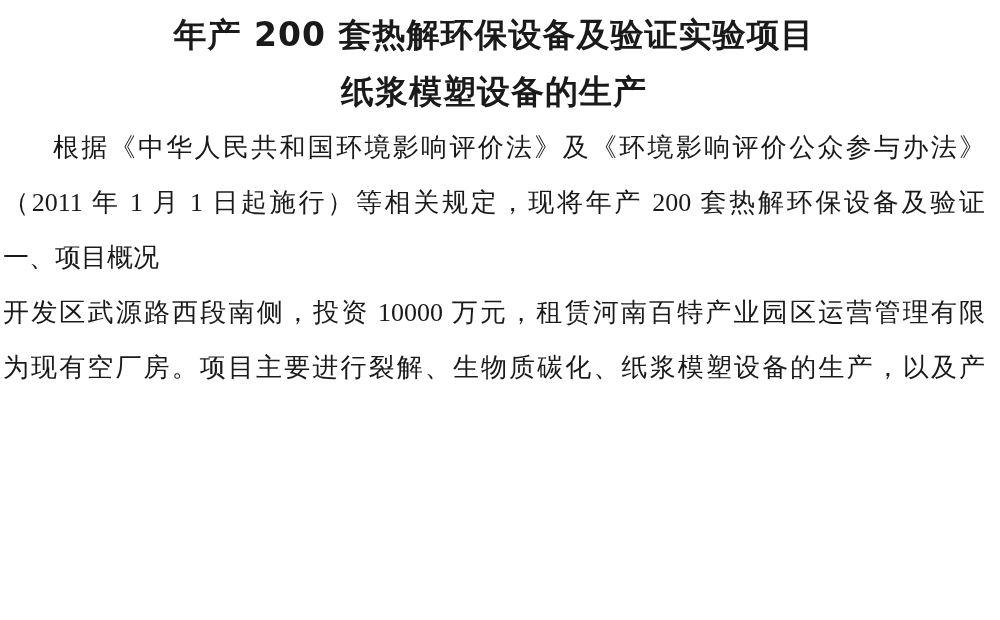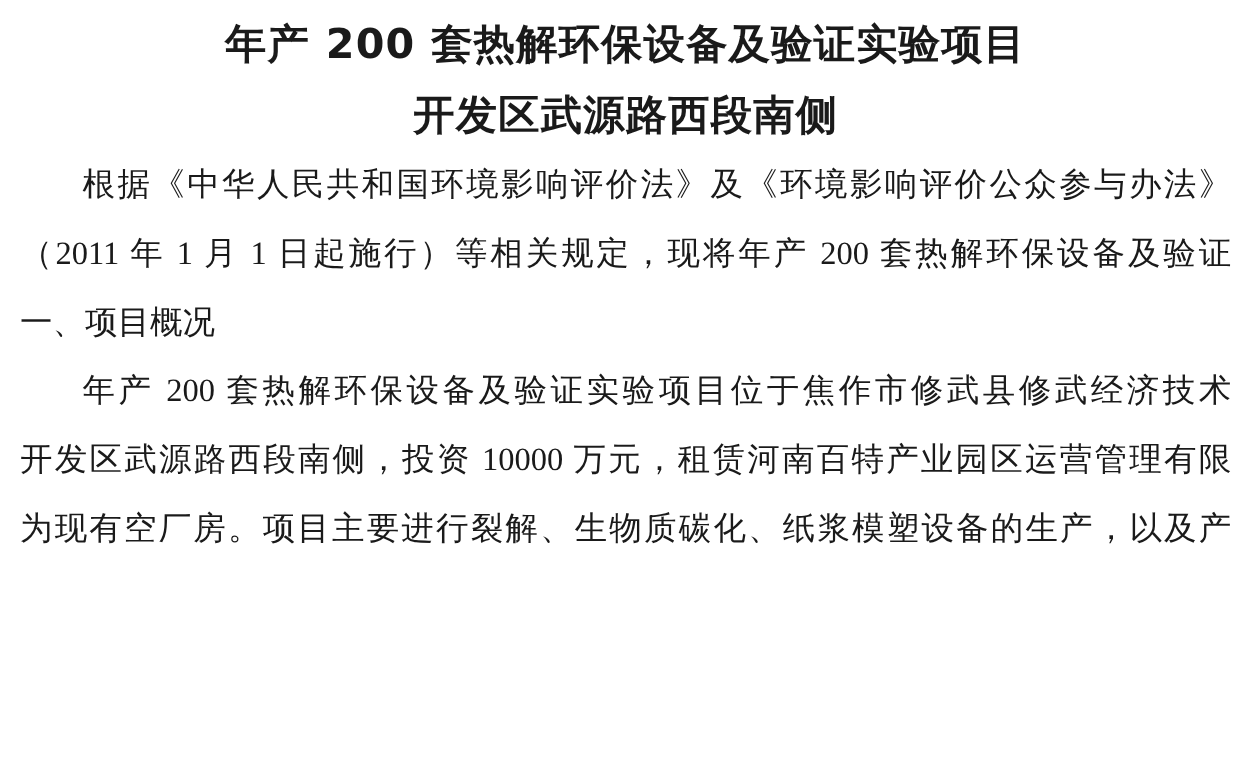--- a/index.html
+++ b/index.html
@@ -2,21 +2,21 @@
 <html><head>
 <meta charset="utf-8">
 <style>
   html, body { margin: 0; padding: 0; background: #ffffff; }
   .page {
     position: relative;
     width: 1000px;
     height: 444px;
     box-sizing: border-box;
     background: #ffffff;
-    padding: 6px 15px 0 16px;
+    padding: 6px 15px 0 3px;
     overflow: hidden;
     color: #1a1a1a;
     font-family: "Liberation Serif", "DejaVu Serif", serif;
   }
   .title-block { width: 100%; }
   .title-line {
     text-align: center;
     font-family: "DejaVu Sans", "Liberation Sans", sans-serif;
     font-weight: 700;
     font-size: 33px;
@@ -36,29 +36,28 @@
   }
   .body-line.indent { text-indent: 50px; }
 </style>
 </head>
 <body>
 
 <div class="page">
 
   <div class="title-block">
     <div class="title-line">年产 200 套热解环保设备及验证实验项目</div>
-    <div class="title-line">开发区武源路西段南侧</div>
+    <div class="title-line">纸浆模塑设备的生产</div>
   </div>
 
   <div class="body-block">
 
     <div class="body-line indent stretch">根据《中华人民共和国环境影响评价法》及《环境影响评价公众参与办法》</div>
     <div class="body-line stretch">（2011 年 1 月 1 日起施行）等相关规定，现将年产 200 套热解环保设备及验证</div>
 
     <div class="body-line">一、项目概况</div>
 
-    <div class="body-line indent stretch">年产 200 套热解环保设备及验证实验项目位于焦作市修武县修武经济技术</div>
     <div class="body-line stretch">开发区武源路西段南侧，投资 10000 万元，租赁河南百特产业园区运营管理有限</div>
     <div class="body-line stretch">为现有空厂房。项目主要进行裂解、生物质碳化、纸浆模塑设备的生产，以及产</div>
 
   </div>
 
 </div>
 
 </body></html>

